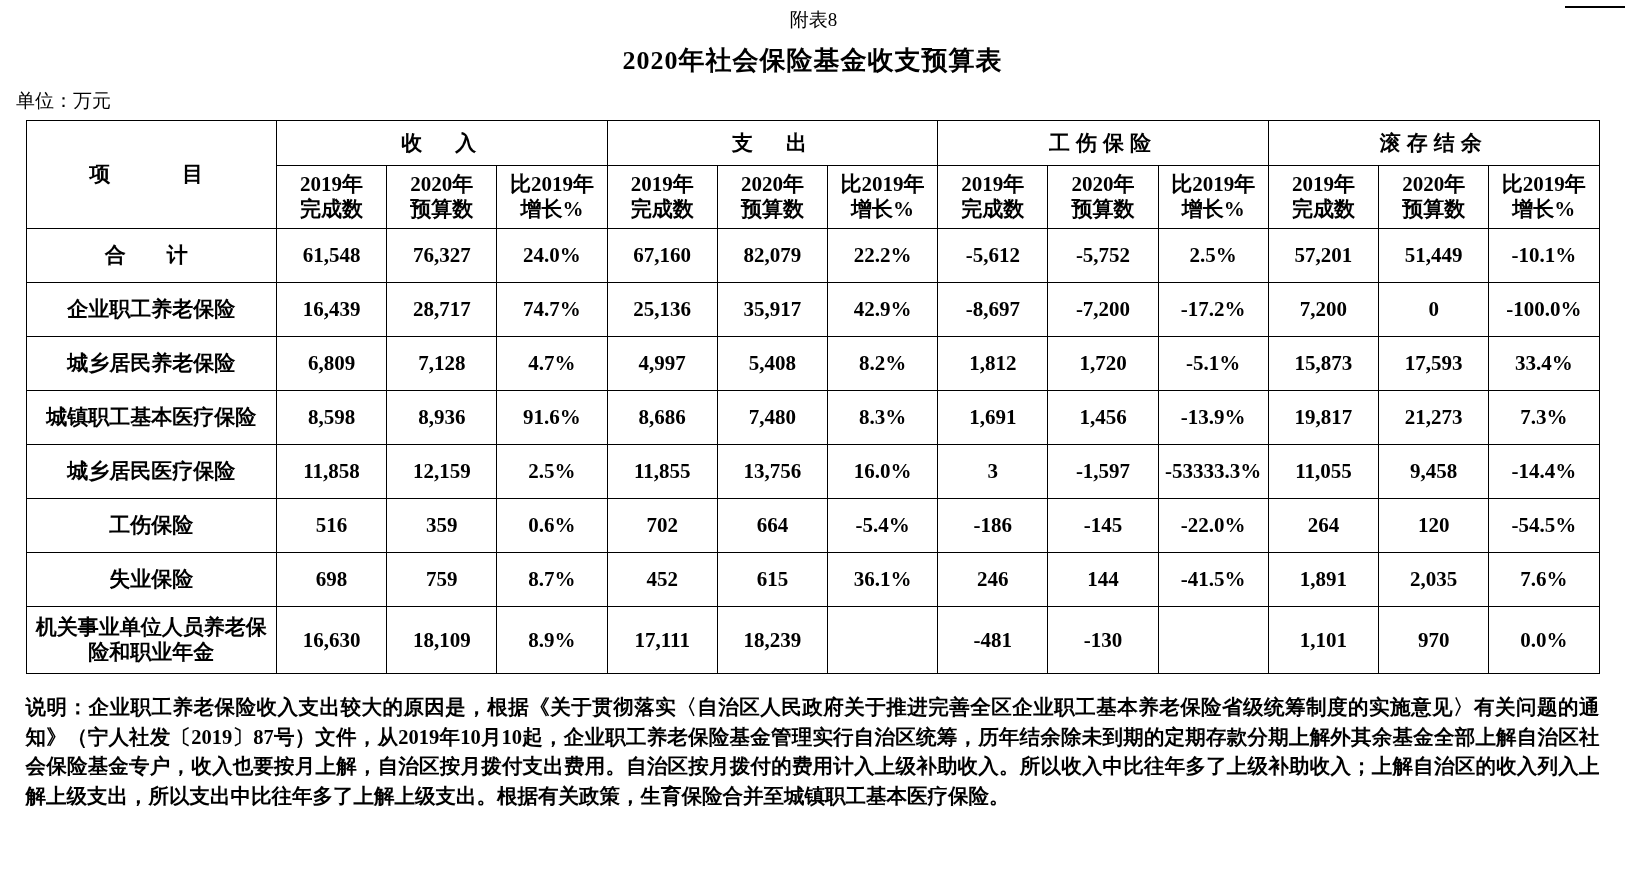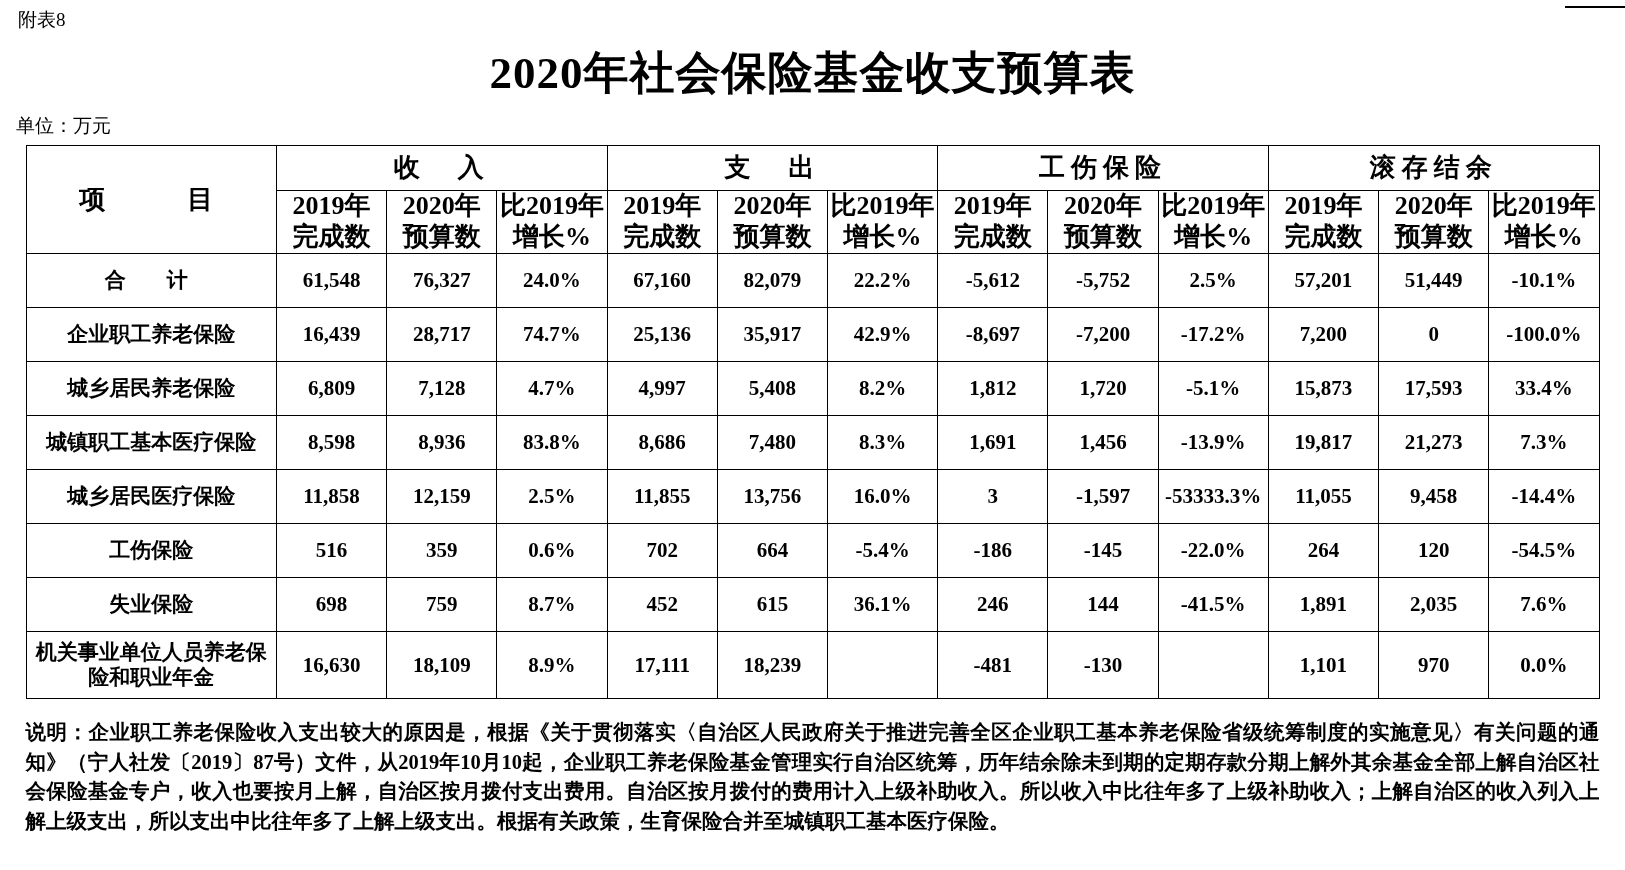--- a/index.html
+++ b/index.html
@@ -21,24 +21,25 @@
     height: 870px;
     box-sizing: border-box;
     padding: 0 16px;
   }
   .top-note {
     font-size: 19px;
     line-height: 1;
     padding-top: 10px;
     padding-left: 2px;
     font-family: "Liberation Serif", "DejaVu Serif", serif;
+    text-align: center;
   }
   .doc-title {
     text-align: center;
-    font-size: 45px;
+    font-size: 26px;
     font-weight: bold;
     letter-spacing: 1px;
     margin-top: 14px;
     margin-bottom: 10px;
   }
   .unit-line {
     text-align: left;
     font-size: 19px;
     padding-right: 36px;
     margin-bottom: 6px;
@@ -51,21 +52,21 @@
     font-size: 20px;
   }
   table.budget th, table.budget td {
     border: 1px solid #000;
     padding: 0;
     text-align: center;
     vertical-align: middle;
     font-weight: bold;
   }
   table.budget thead th {
-    font-size: 26px;
+    font-size: 21px;
     line-height: 1.15;
   }
   .grp-head {
     height: 44px;
     letter-spacing: 6px;
   }
   .sub-head {
     height: 62px;
   }
   .sub-head span {
@@ -249,21 +250,21 @@
         <td class="num">1,720</td>
         <td class="num">-5.1%</td>
         <td class="num">15,873</td>
         <td class="num">17,593</td>
         <td class="num">33.4%</td>
       </tr>
       <tr class="data-row">
         <td class="label">城镇职工基本医疗保险</td>
         <td class="num">8,598</td>
         <td class="num">8,936</td>
-        <td class="num">83.8%</td>
+        <td class="num">91.6%</td>
         <td class="num">8,686</td>
         <td class="num">7,480</td>
         <td class="num">8.3%</td>
         <td class="num">1,691</td>
         <td class="num">1,456</td>
         <td class="num">-13.9%</td>
         <td class="num">19,817</td>
         <td class="num">21,273</td>
         <td class="num">7.3%</td>
       </tr>

